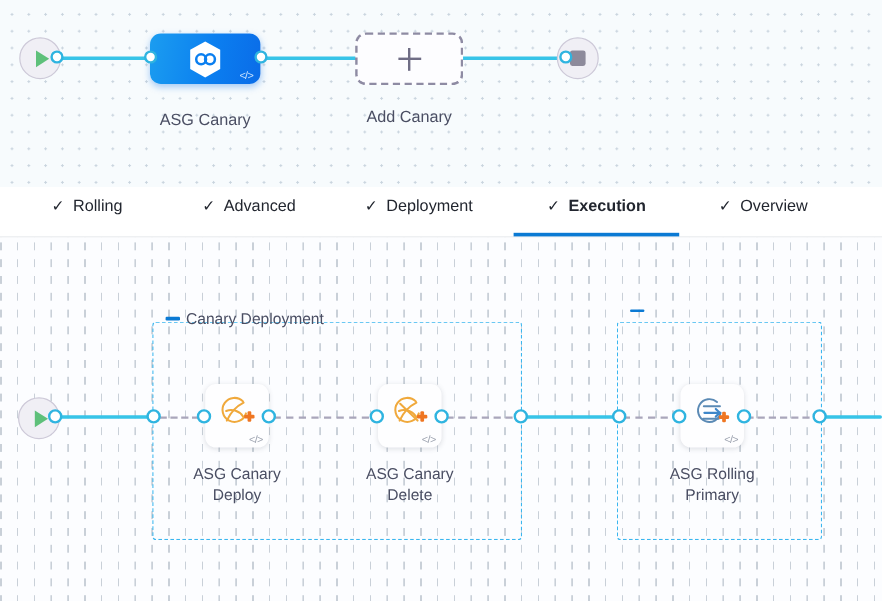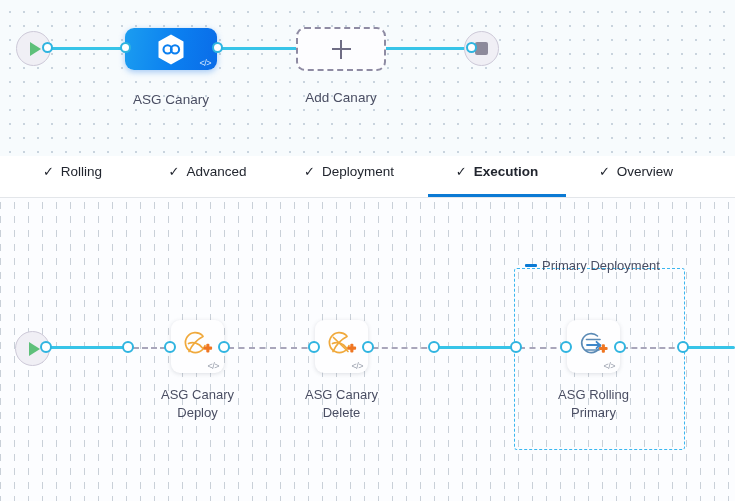--- a/index.html
+++ b/index.html
@@ -218,20 +218,26 @@
       <div class="exec-line-solid" style="left:433px;top:148px;width:88px;"></div>
       <div class="exec-line-dash" style="left:519px;top:149px;width:48px;"></div>
       <div class="exec-line-dash" style="left:622px;top:149px;width:62px;"></div>
       <div class="exec-line-solid" style="left:681px;top:148px;width:54px;"></div>
 
       <div class="exec-node-circle" style="left:15px;top:133px;">
         <span class="play-tri"></span>
       </div>
       <div class="exec-port" style="left:40px;top:143px;"></div>
 
+      <div class="grp" style="left:127px;top:70px;width:308px;height:182px;">
+        <div class="grp-title">
+          <span class="grp-dash"></span>
+          <span>Canary Deployment</span>
+        </div>
+      </div>
 
       <div class="exec-port" style="left:122px;top:143px;"></div>
       <div class="exec-port" style="left:164px;top:143px;"></div>
 
       <div class="step" style="left:171px;top:122px;">
         <span>
           <svg width="34" height="32" viewBox="0 0 34 32">
             <g fill="none" stroke="#f0a93c" stroke-width="1.7" stroke-linecap="round" stroke-linejoin="round">
               <path d="M21.5 6.5 A10 10 0 1 0 24 16.5"></path>
               <path d="M8 22.5 C11 16 15 11 22 7.5"></path>
@@ -271,21 +277,20 @@
       <div class="exec-port" style="left:362px;top:143px;"></div>
 
       <div class="step-label" style="left:285px;top:188px;width:113px;">ASG Canary
 Delete</div>
 
       <div class="exec-port" style="left:428px;top:143px;"></div>
 
       <div class="grp" style="left:514px;top:70px;width:171px;height:182px;">
         <div class="grp-title">
           <span class="grp-dash"></span>
-          <span>Primary Deployment</span>
         </div>
       </div>
 
       <div class="exec-port" style="left:510px;top:143px;"></div>
       <div class="exec-port" style="left:560px;top:143px;"></div>
 
       <div class="step" style="left:567px;top:122px;">
         <span>
           <svg width="34" height="32" viewBox="0 0 34 32">
             <g fill="none" stroke="#5b8ab5" stroke-width="1.6" stroke-linecap="round" stroke-linejoin="round">

